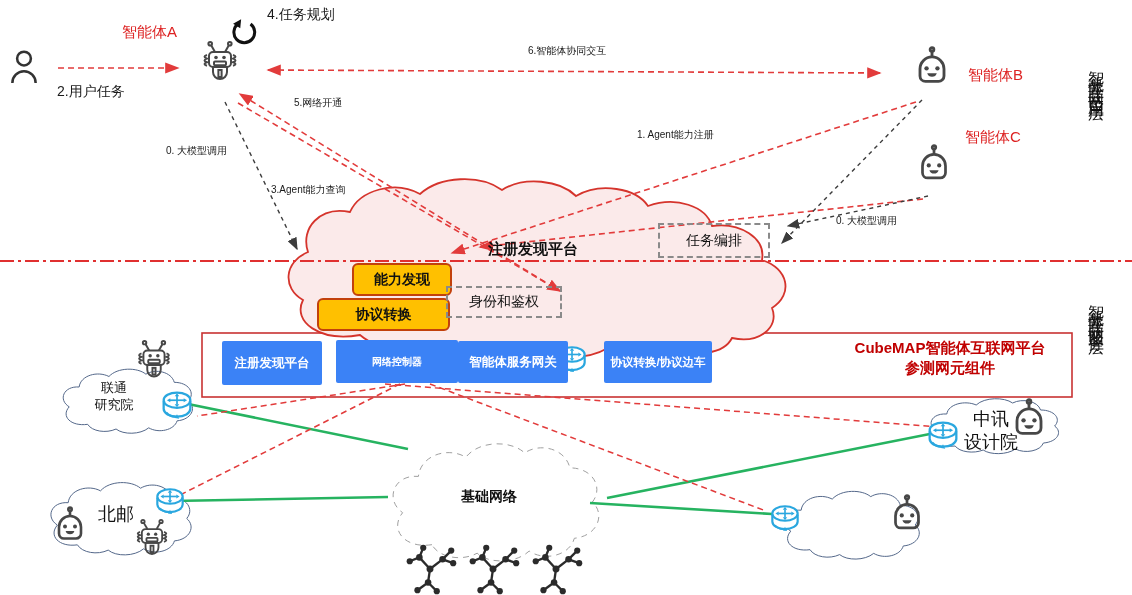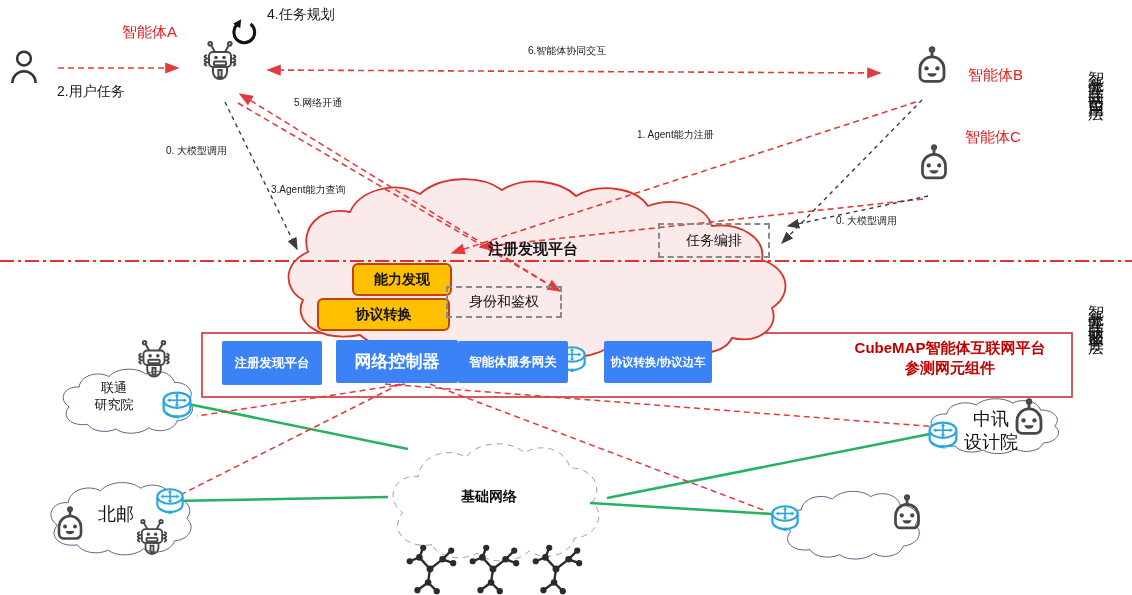--- a/index.html
+++ b/index.html
@@ -292,21 +292,21 @@
   <div class="lbl" style="left:166px;top:144px">0. 大模型调用</div>
   <div class="lbl" style="left:836px;top:214px">0. 大模型调用</div>
 
   <div class="cloud-title" style="left:488px;top:240px">注册发现平台</div>
   <div class="gold-box" style="left:352px;top:263px;width:100px;height:33px">能力发现</div>
   <div class="gold-box" style="left:317px;top:298px;width:133px;height:33px">协议转换</div>
   <div class="dash-box" style="left:446px;top:286px;width:116px;height:32px">身份和鉴权</div>
   <div class="dash-box" style="left:658px;top:223px;width:112px;height:35px">任务编排</div>
 
   <div class="red-box" style="left:222px;top:341px;width:100px;height:44px;font-size:12.5px">注册发现平台</div>
-  <div class="red-box" style="left:336px;top:340px;width:122px;height:43px;font-size:17px">网络控制器</div>
+  <div class="red-box" style="left:336px;top:340px;width:122px;height:43px;font-size:10px">网络控制器</div>
   <div class="red-box" style="left:458px;top:341px;width:110px;height:42px;font-size:12.5px">智能体服务网关</div>
   <div class="red-box" style="left:604px;top:341px;width:108px;height:42px;font-size:11.5px">协议转换/协议边车</div>
   <div class="platform-caption" style="left:834px;top:338px;width:232px">CubeMAP智能体互联网平台
 参测网元组件</div>
 
   <div class="site-label" style="left:78px;top:380px;width:72px;font-size:13px">联通
 研究院</div>
   <div class="site-label" style="left:88px;top:503px;width:56px;font-size:18px">北邮</div>
   <div class="site-label" style="left:444px;top:487px;width:90px;font-size:14px;font-weight:bold">基础网络</div>
   <div class="site-label" style="left:960px;top:408px;width:62px;font-size:18px">中讯

